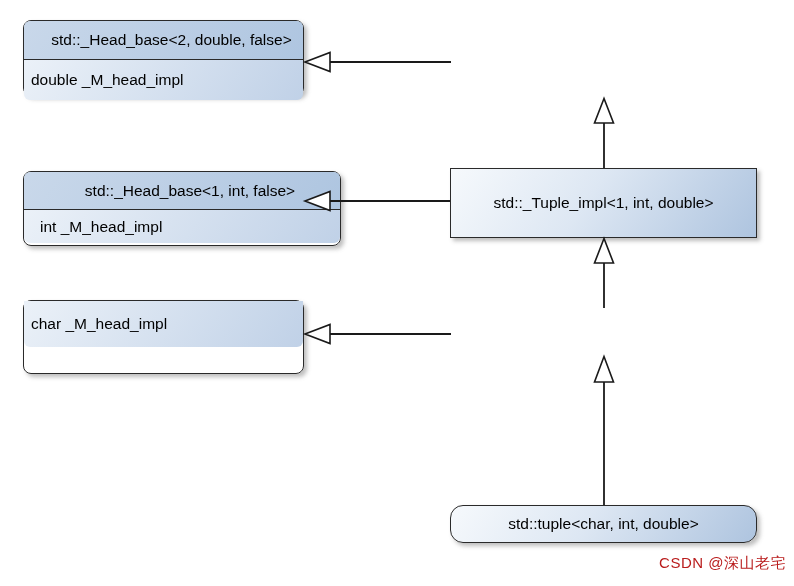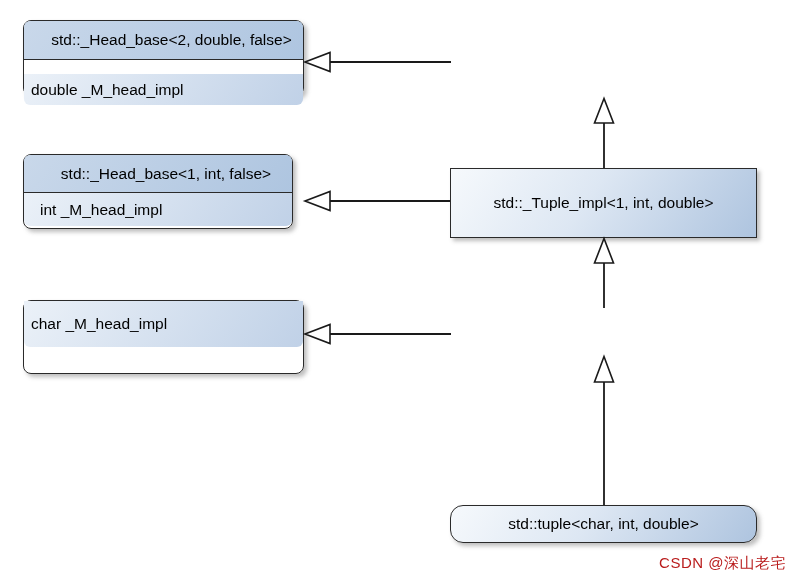--- a/index.html
+++ b/index.html
@@ -64,25 +64,25 @@
     letter-spacing: 0.5px;
   }
 </style>
 </head>
 <body>
 
 <div class="canvas">
 
   <div class="class-box rounded" style="left:23px; top:20px; width:281px; height:76px;">
     <div class="head-title-wrap head-title">std::_Head_base&lt;2, double, false&gt;</div>
-    <div class="head-attr" style="height:31px;margin-top:14px;">double _M_head_impl</div>
+    <div class="head-attr" style="height:40px;">double _M_head_impl</div>
   </div>
 
 
-  <div class="class-box rounded" style="left:23px; top:154px; width:270px; height:75px;">
+  <div class="class-box rounded" style="left:23px; top:171px; width:318px; height:75px;">
     <div class="head-title" style="height:38px;">std::_Head_base&lt;1, int, false&gt;</div>
     <div class="head-attr" style="height:33px;padding-left:16px;">int _M_head_impl</div>
   </div>
 
   <div class="class-box tuple-box" style="left:450px; top:168px; width:307px; height:70px;">
     <span>std::_Tuple_impl&lt;1, int, double&gt;</span>
   </div>
 
   <div class="class-box rounded" style="left:23px; top:300px; width:281px; height:74px;">
     <div class="head-attr" style="height:46px;">char _M_head_impl</div>

